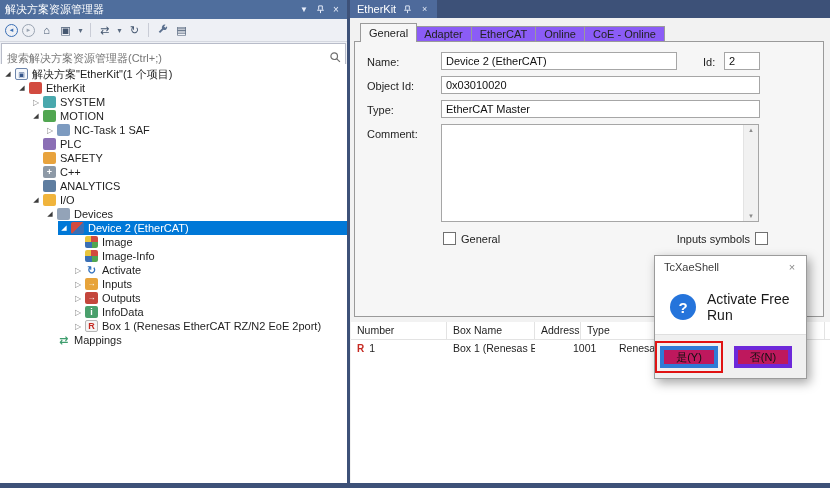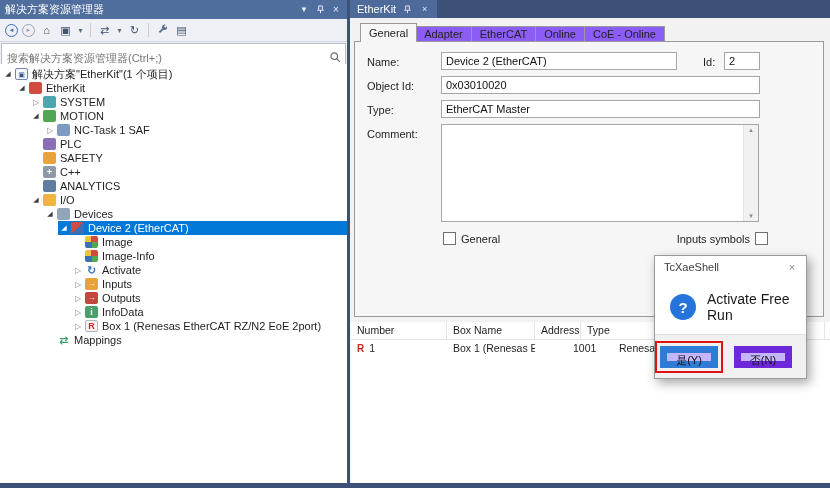--- a/index.html
+++ b/index.html
@@ -63,21 +63,21 @@
   .box-r { color:#c62a22; font-weight:bold; font-size:10px; margin-right:5px; }
 
   
   .dialog { position:absolute; left:654px; top:255px; width:153px; height:124px; background:#fff; border:1px solid #9b9b9b; box-shadow:3px 4px 10px rgba(0,0,0,0.35); z-index:10; }
   .dialog-title { height:22px; display:flex; align-items:center; padding:0 6px 0 9px; font-size:11px; color:#3c3c3c; }
   .dialog-close { margin-left:auto; width:16px; text-align:center; color:#8a8a8a; font-size:11px; cursor:pointer; }
   .dialog-body { position:absolute; left:0; top:22px; width:100%; height:58px; display:flex; align-items:center; gap:11px; padding:0 12px 0 15px; background:#fff; }
   .q-icon { width:26px; height:26px; border-radius:50%; background:#2574db; color:#fff; font-weight:bold; font-size:15px; display:flex; align-items:center; justify-content:center; flex:none; }
   .dialog-msg { font-size:14px; color:#1a1a1a; }
   .dialog-footer { position:absolute; left:0; bottom:0; width:100%; height:44px; background:#f0f0f0; border-top:1px solid #dfdfdf; display:flex; align-items:center; justify-content:flex-end; gap:16px; padding-right:14px; }
-  .dlg-btn { width:58px; height:22px; background:#c4b5fd; border:7px solid #6d28d9; font:11px "Liberation Sans","DejaVu Sans",sans-serif; color:#111; cursor:pointer; }
+  .dlg-btn { width:58px; height:22px; background:#be185d; border:4px solid #6d28d9; font:11px "Liberation Sans","DejaVu Sans",sans-serif; color:#111; cursor:pointer; }
   .dlg-btn.default { border-color:#2f7bd6; }
   .dlg-btn.annotated { outline:2px solid #e01212; outline-offset:3px; }
 </style>
 </head>
 <body>
 
 <div class="app">
 
   <section class="left-panel">
     <div class="panel-title">

